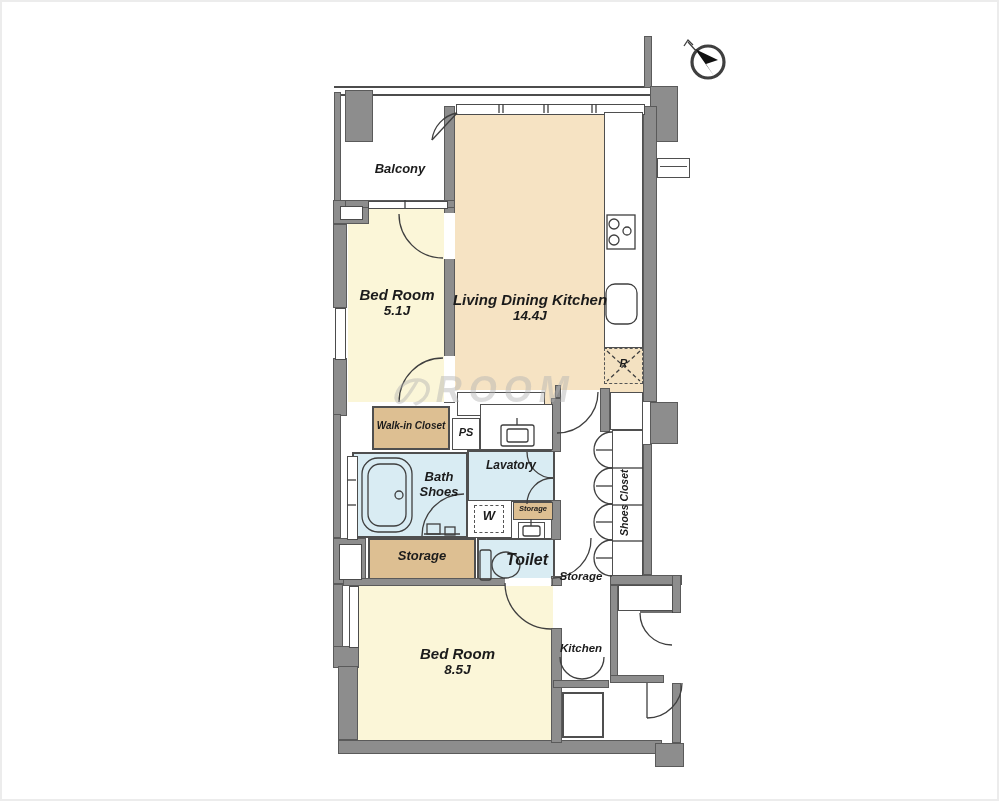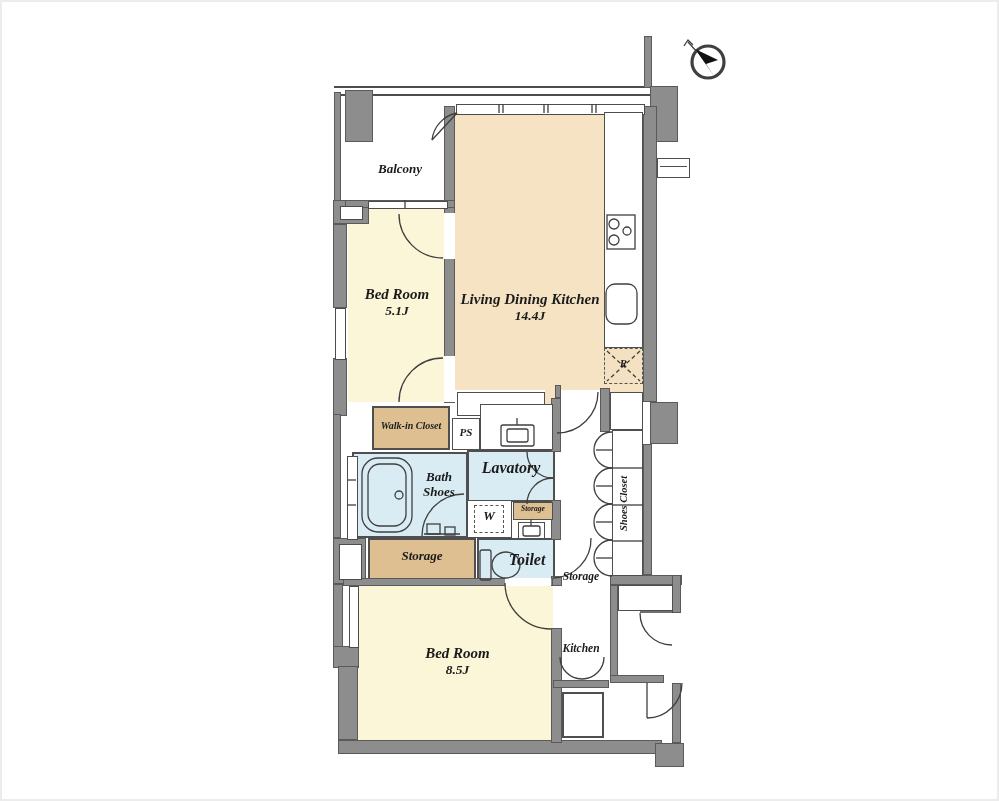--- a/index.html
+++ b/index.html
@@ -1,18 +1,18 @@
 <!DOCTYPE html>
 <html style="--c-wall: #8d8d8d; --c-line: #3f3f3f; --c-ldk: #f6e3c3; --c-bedroom: #fbf6d8; --c-closet: #ddbf92; --c-wet: #d9ecf3; --c-text: #1b1b1b;"><head>
 <meta charset="utf-8">
 <style>
   html,body{margin:0;padding:0;background:#fff;}
   #canvas{position:relative;width:999px;height:801px;background:#fff;overflow:hidden;
           outline:2px solid #ececec;outline-offset:-2px;
-          font-family:Liberation Serif, serif;}
+          font-family:Liberation Sans, sans-serif;}
   .abs{position:absolute;}
   .room{position:absolute;z-index:10;}
   .w{position:absolute;background:var(--c-wall,#8d8d8d);box-shadow:0 0 0 1px #5a5a5a inset;z-index:15;}
   .gap{position:absolute;background:#fff;z-index:16;}
   .win{position:absolute;background:#fff;z-index:17;border:1px solid #4c4c4c;}
   .rail{position:absolute;background:#fff;border-top:2px solid #4c4c4c;border-bottom:2px solid #4c4c4c;z-index:14;}
   .box{position:absolute;background:#fff;border:1.5px solid #4f4f4f;z-index:20;box-sizing:border-box;}
   .inset{position:absolute;background:#fff;border:1px solid #4c4c4c;z-index:16;}
   .lbl{position:absolute;z-index:40;text-align:center;color:#1b1b1b;font-style:italic;font-weight:600;line-height:1.15;}
   .vlbl{position:absolute;z-index:40;color:#1b1b1b;font-style:italic;font-weight:600;
@@ -243,24 +243,25 @@
   </div>
 
   <div class="lbl" style="left:372px;top:420px;width:78px;font-size:10px;">Walk-in Closet</div>
   <div class="lbl" style="left:452px;top:426px;width:28px;font-size:11px;">PS</div>
 
   <div class="lbl" style="left:410px;top:470px;width:58px;font-size:13px;">
     <span style="display:block;">Bath</span>
     <span style="display:block;">Shoes</span>
   </div>
 
-  <div class="lbl" style="left:467px;top:459px;width:88px;font-size:16px;">Lavatory</div>
+  <div class="lbl" style="left:467px;top:459px;width:88px;font-size:12px;">Lavatory</div>
   <div class="lbl" style="left:473px;top:509px;width:32px;font-size:13px;z-index:41;">W</div>
   <div class="lbl" style="left:513px;top:505px;width:40px;font-size:7.5px;z-index:41;">Storage</div>
   <div class="lbl" style="left:368px;top:549px;width:108px;font-size:13px;">Storage</div>
   <div class="lbl" style="left:498px;top:551px;width:58px;font-size:16px;">Toilet</div>
   <div class="lbl" style="left:552px;top:570px;width:58px;font-size:11.5px;">Storage</div>
   <div class="vlbl" style="left:618px;top:440px;width:20px;height:126px;font-size:10.5px;">Shoes Closet</div>
   <div class="lbl" style="left:552px;top:642px;width:58px;font-size:11.5px;">Kitchen</div>
   <div class="lbl" style="left:604px;top:357px;width:39px;font-size:11px;">R</div>
 
+  <div class="watermark" style="left:392px;top:366px;font-size:36px;">のROOM</div>
 
 </div>
 
 </body></html>

